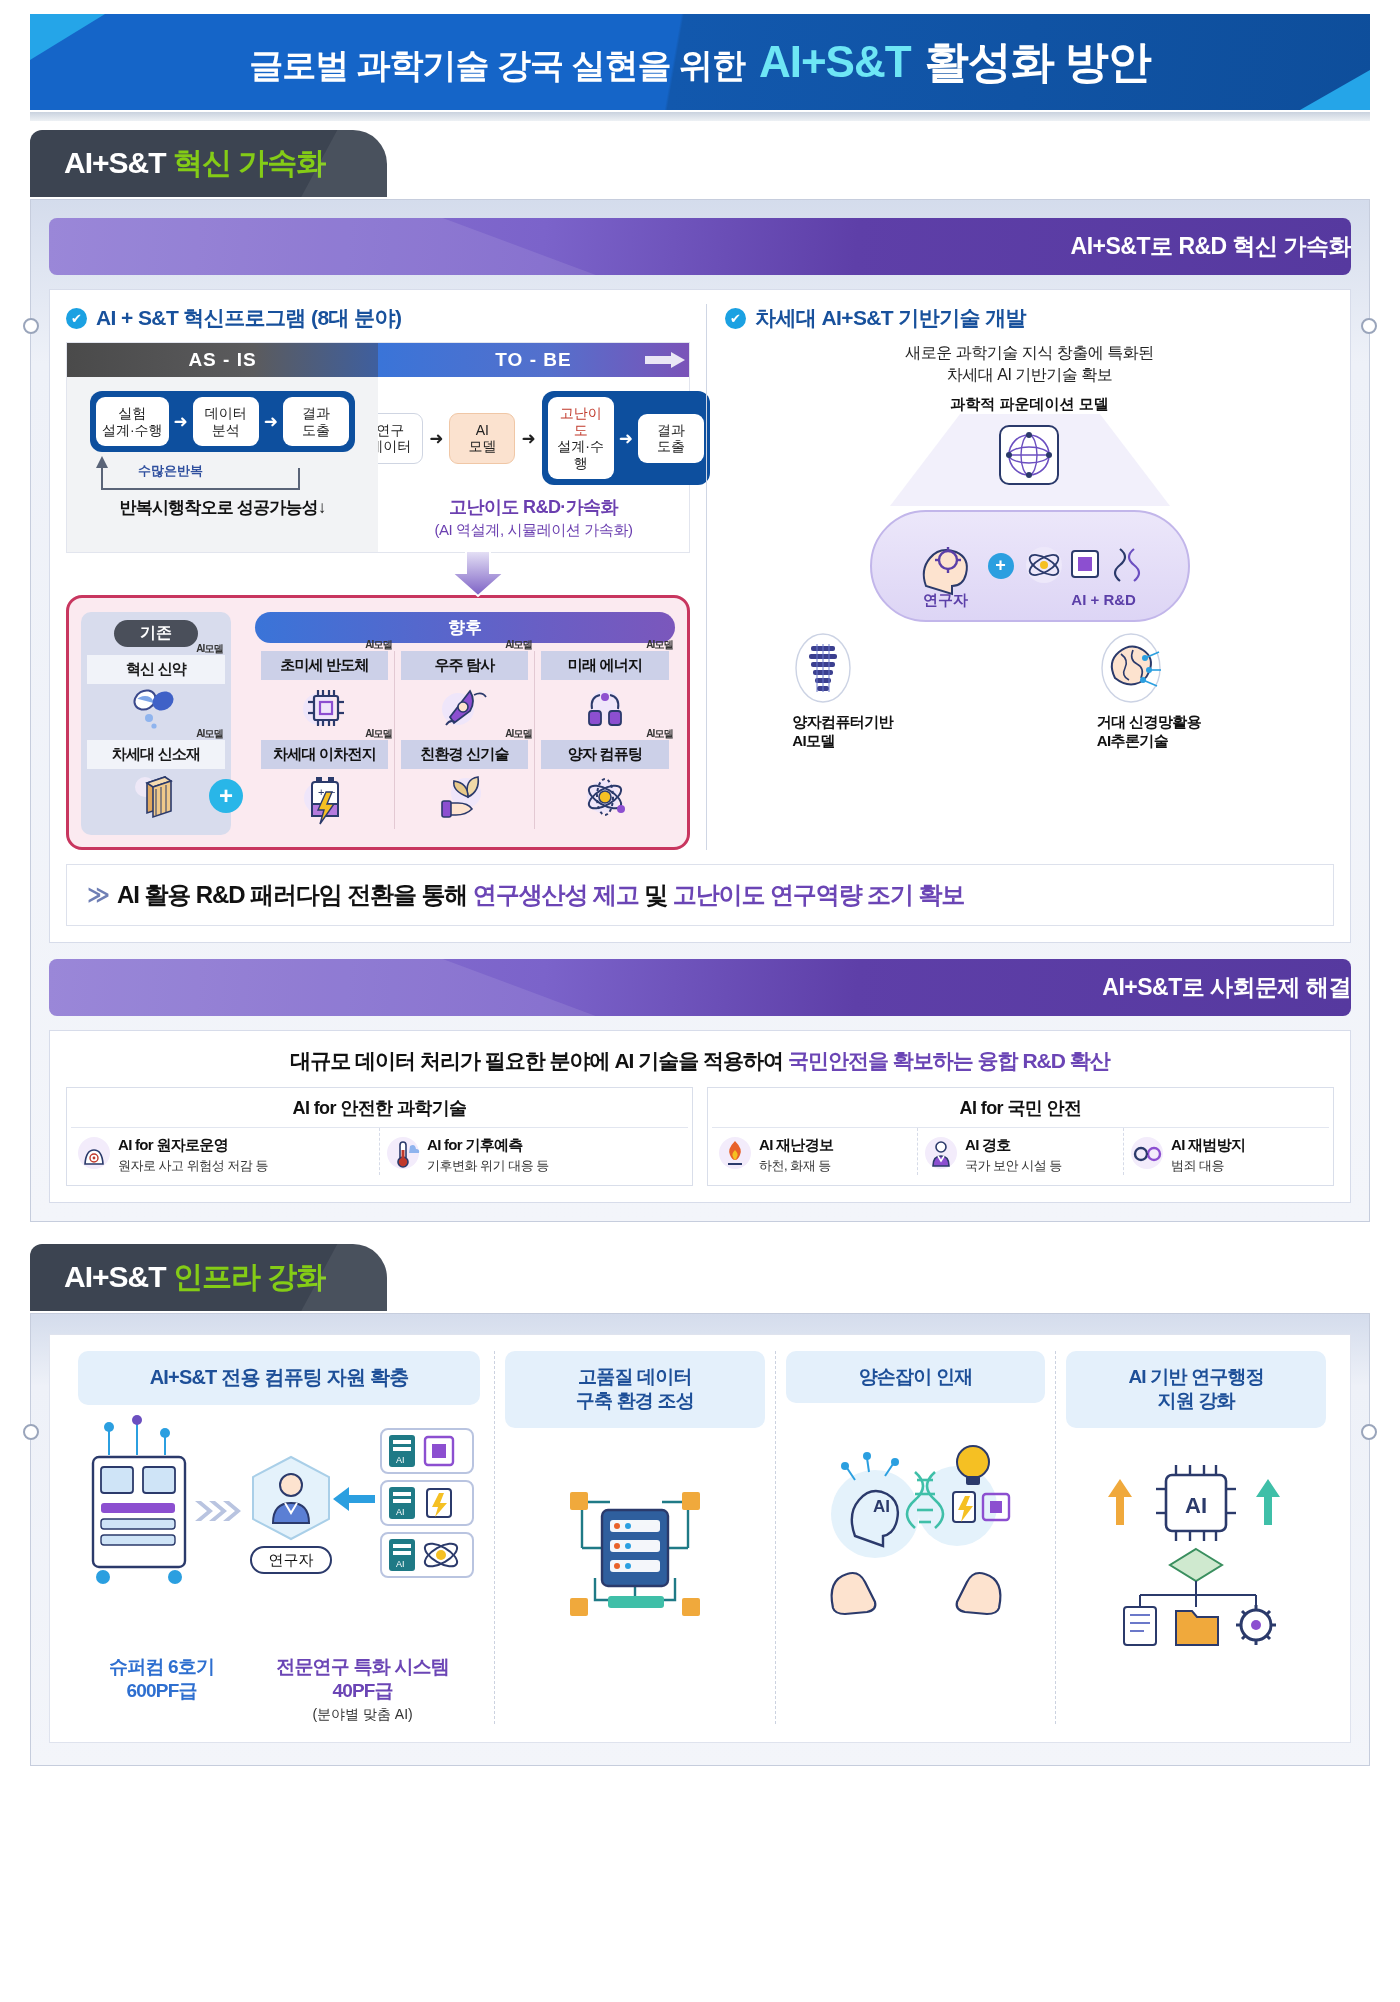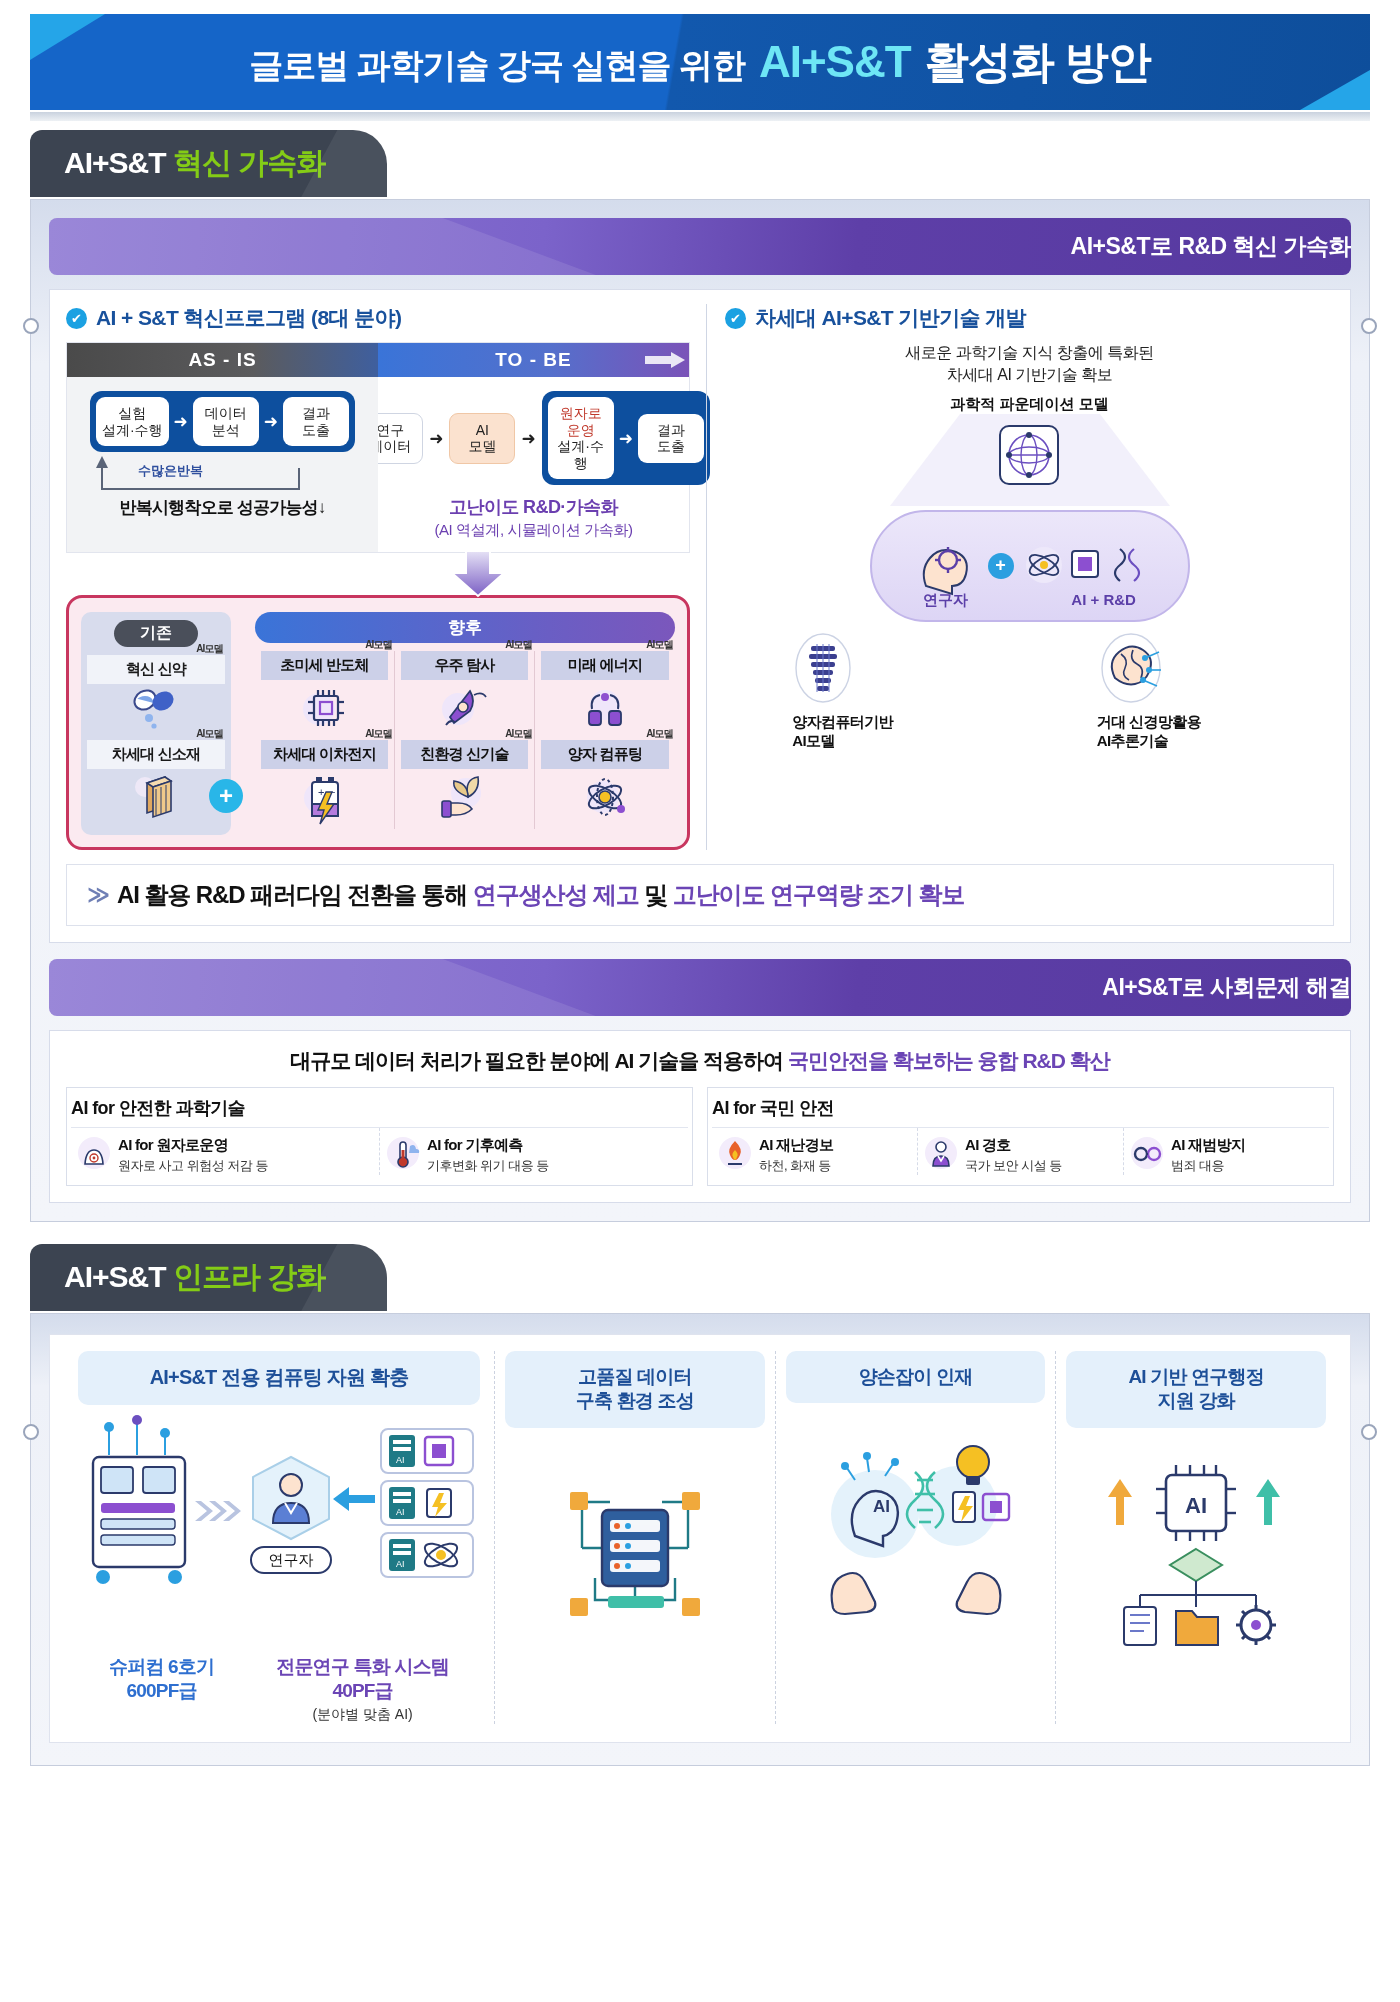--- a/index.html
+++ b/index.html
@@ -194,21 +194,21 @@
   .summary-txt { font-size:24px; font-weight:bold; letter-spacing:-1.1px; }
   .summary-txt .k { color:#111; }
   .summary-txt .p { color:#6b45b5; }
 
   
   .soc-lead { text-align:center; font-size:21px; font-weight:bold; letter-spacing:-1px; margin: 2px 0 12px; }
   .soc-lead .k { color:#111; }
   .soc-lead .p { color:#6b45b5; }
   .soc-cols { display:flex; gap:14px; }
   .soc-col { flex:1; border:1px solid #d9deea; background:#fff; padding:8px 4px 10px; }
-  .soc-hd { text-align:left; font-size:18px; font-weight:bold; color:#111; padding-bottom:7px; border-bottom:1px solid #e2e6f0; letter-spacing:-0.6px;}
+  .soc-hd { text-align:center; font-size:18px; font-weight:bold; color:#111; padding-bottom:7px; border-bottom:1px solid #e2e6f0; letter-spacing:-0.6px;}
   .soc-items { display:flex; }
   .soc-item { flex:1; padding:8px 6px 0; display:flex; gap:7px; align-items:flex-start; }
   .soc-item + .soc-item { border-left:1px dashed #d6dbe8; }
   .soc-ico { width:34px;height:34px; flex:none; display:flex; align-items:center; justify-content:center; }
   .soc-t { font-size:15px; font-weight:bold; color:#111; letter-spacing:-0.7px; }
   .soc-d { font-size:13px; color:#333; margin-top:2px; letter-spacing:-0.5px;}
 
   
   .infra-body { padding: 20px 18px 22px; }
   .infra-card { background:#fff; border:1px solid #dfe3ee; padding:16px 14px 18px; display:flex; }
@@ -312,21 +312,21 @@
                     <div>데이터</div>
                   </div>
                   <div class="arr">➜</div>
                   <div class="fbox ai">
                     <div>AI</div>
                     <div>모델</div>
                   </div>
                   <div class="arr">➜</div>
                   <div class="fgroup">
                     <div class="fbox">
-                      <div style="color:#c0392b">원자로운영</div>
+                      <div style="color:#c0392b">고난이도</div>
                       <div>설계·수행</div>
                     </div>
                     <div class="arr w">➜</div>
                     <div class="fbox">
                       <div>결과</div>
                       <div>도출</div>
                     </div>
                   </div>
                 </div>
                 <div class="tb-cap">

